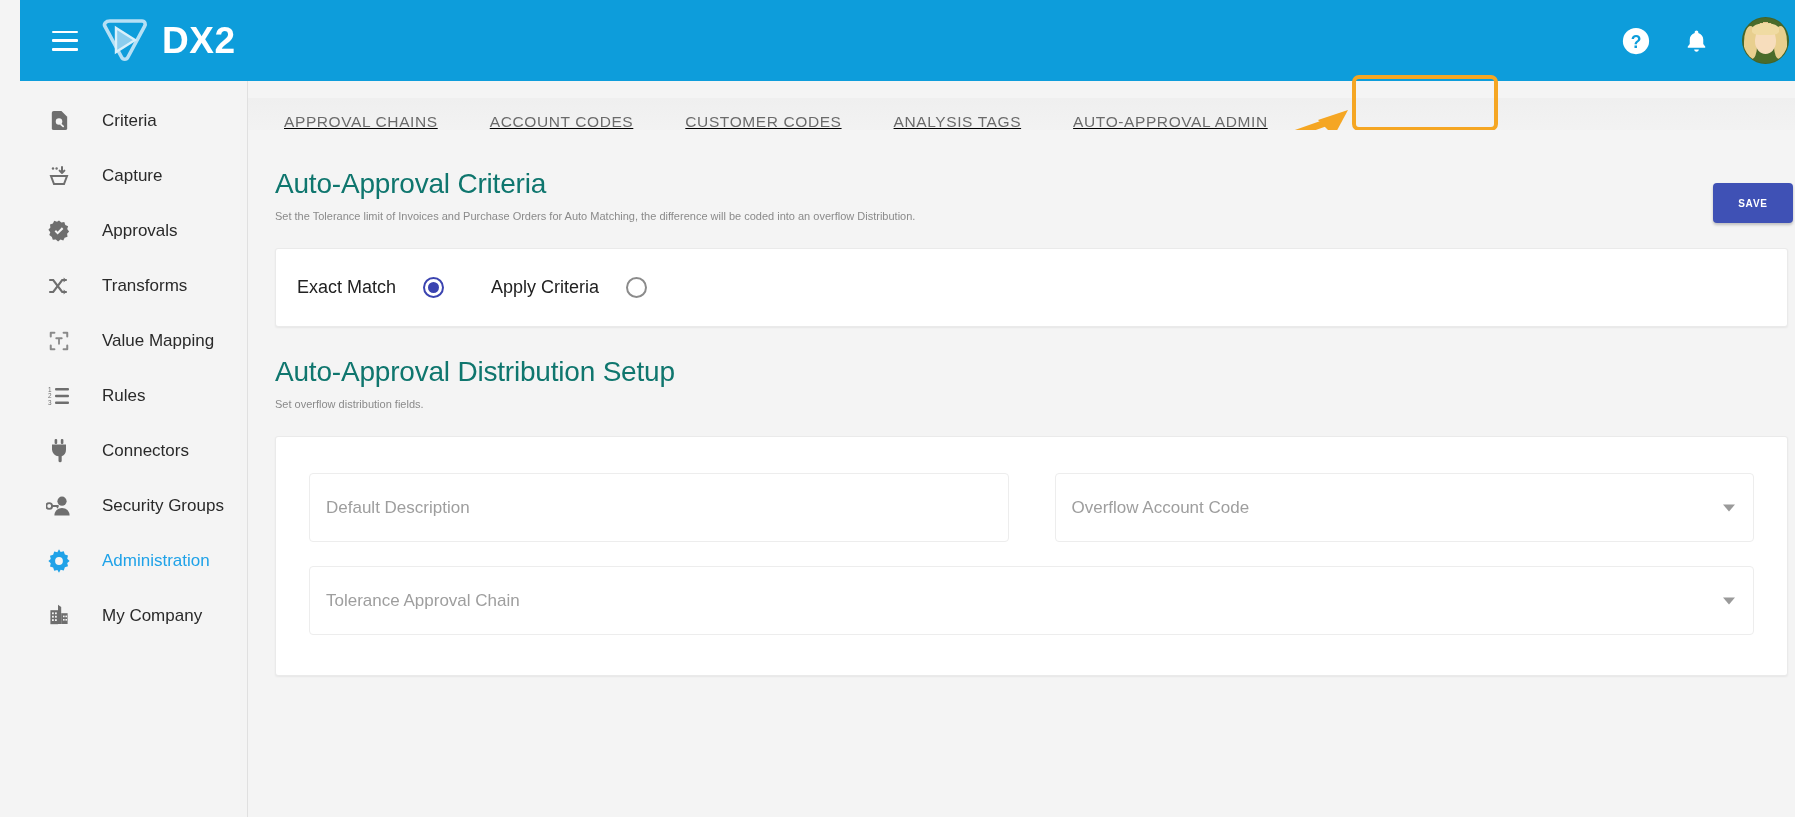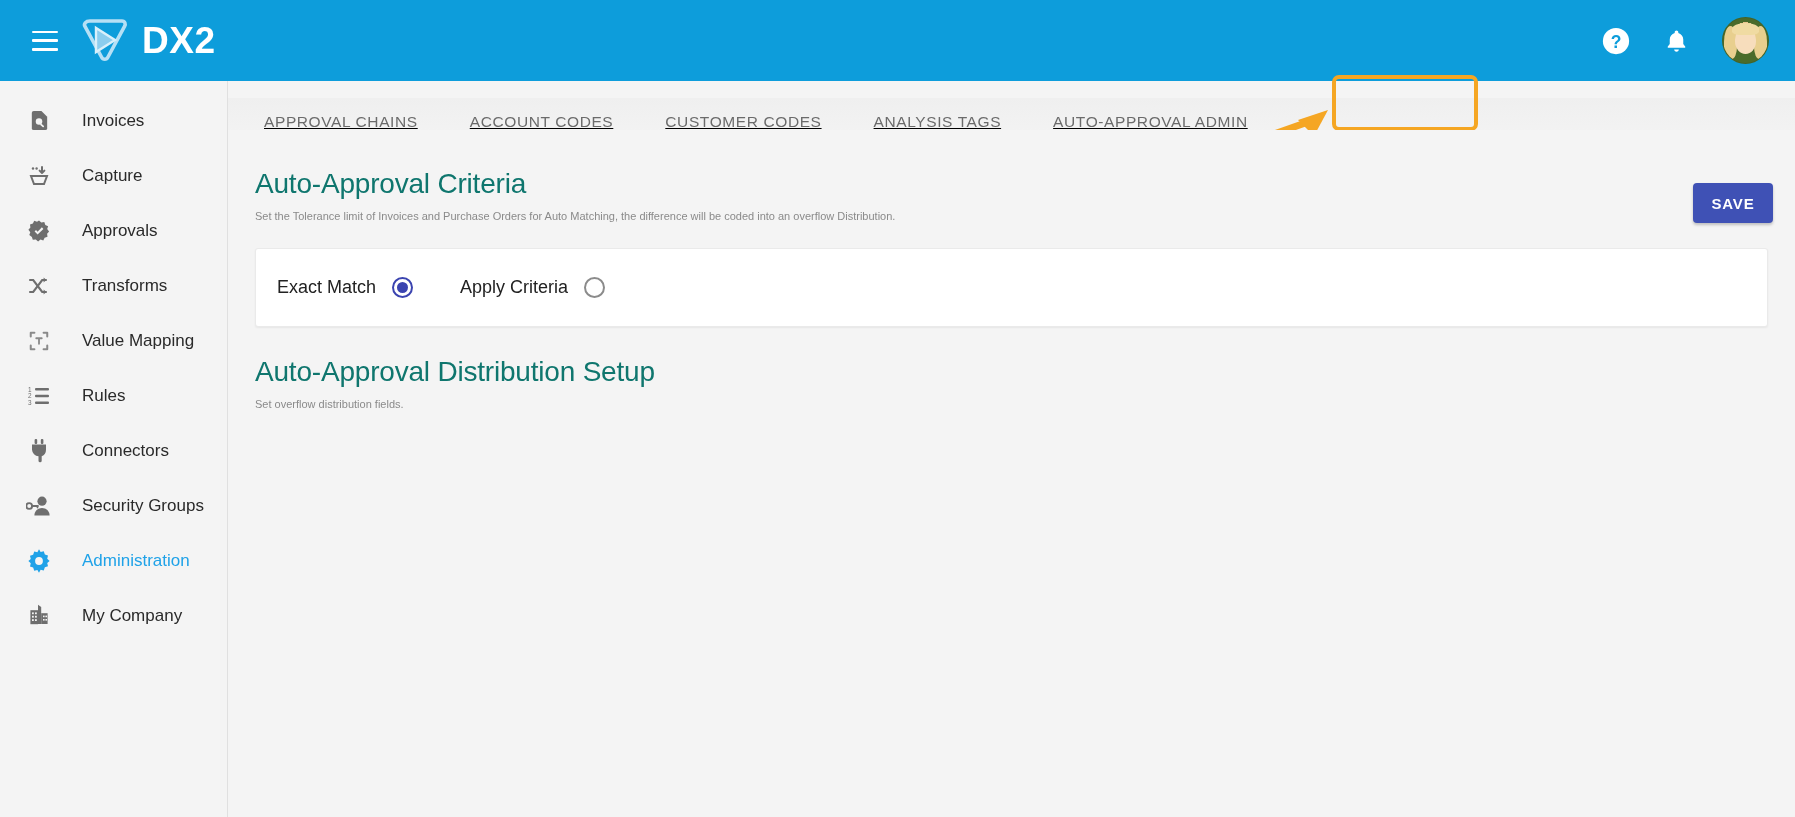--- a/index.html
+++ b/index.html
@@ -2,21 +2,21 @@
 <html><head>
 <meta charset="utf-8">
 <style>
   * { box-sizing: border-box; margin: 0; padding: 0; }
   html, body {
     width: 1795px; height: 817px;
     font-family: "Liberation Sans", sans-serif;
     background: #f4f4f4;
     overflow: hidden;
   }
-  .app { position: relative; width: 1510px; height: 817px; background: #f4f4f4; }
+  .app { position: relative; width: 1510px; height: 817px; background: #f4f4f4; margin-left: 20px; }
 
   
   .topbar {
     position: absolute; left: 0; top: 0; width: 1795px; height: 81px;
     background: #0d9ddb;
     display: flex; align-items: center;
   }
   .hamburger {
     width: 26px; height: 20px; margin-left: 32px; margin-right: 20px;
     display: flex; flex-direction: column; justify-content: space-between;
@@ -105,34 +105,34 @@
     font-size: 28px; color: #0f766e; font-weight: normal; letter-spacing: -0.2px;
     font-family: "Liberation Sans", sans-serif;
   }
   .section-sub {
     margin-top: 10px; font-size: 11px; color: #8a8a8a;
     font-family: "Liberation Sans", sans-serif;
   }
   .save-btn {
     position: absolute; right: 22px; top: 53px;
     width: 80px; height: 40px; background: #3f51b5; color: #fff;
-    border: none; border-radius: 4px; font-size: 15px; font-weight: bold;
+    border: none; border-radius: 4px; font-size: 10px; font-weight: bold;
     letter-spacing: 0.8px; cursor: pointer;
     box-shadow: 0 2px 3px rgba(0,0,0,.22);
     font-family: "Liberation Sans", sans-serif;
   }
 
   .card {
     margin: 26px 27px 0 27px; background: #fff; border: 1px solid #eaeaea;
     border-radius: 3px; box-shadow: 0 1px 2px rgba(0,0,0,.06);
   }
   .card-radio { height: 79px; display: flex; align-items: center; padding-left: 21px; }
 
   .radio-group { display: flex; align-items: center; gap: 47px; }
-  .radio-opt { display: flex; align-items: center; gap: 16px; cursor: pointer; }
+  .radio-opt { display: flex; align-items: center; gap: 27px; cursor: pointer; }
   .radio-opt .lbl { font-size: 18px; color: #222; font-family: "Liberation Sans", sans-serif; }
   .radio-dot {
     width: 21px; height: 21px; border-radius: 50%;
     border: 2px solid #8b8b8b; display: flex; align-items: center; justify-content: center;
     background: #fff;
   }
   .radio-dot.checked { border-color: #3b44b0; }
   .radio-dot.checked::after {
     content: ''; width: 11px; height: 11px; border-radius: 50%; background: #3b44b0;
   }
@@ -200,21 +200,21 @@
   <div class="sidebar">
 
     <div class="nav-item">
       <span class="nav-icon">
         <svg width="23" height="25" viewBox="0 0 24 24" fill="#6e6e6e">
           <path d="M14 2H6a2 2 0 0 0-2 2v16a2 2 0 0 0 2 2h12a2 2 0 0 0 2-2V8z"></path>
           <circle cx="11.5" cy="13" r="3.4" fill="#f4f4f4"></circle>
           <rect x="13.6" y="15" width="4.6" height="1.9" rx=".9" transform="rotate(40 13.6 15)" fill="#f4f4f4"></rect>
         </svg>
       </span>
-      <span class="nav-label">Invoices</span>
+      <span class="nav-label">Criteria</span>
     </div>
 
     <div class="nav-item">
       <span class="nav-icon">
         <svg width="24" height="24" viewBox="0 0 24 24" fill="none" stroke="#6e6e6e" stroke-width="2">
           <path d="M4 12h16l-3 8H7z"></path>
           <path d="M15 3v6M15 9l-2.4-2.4M15 9l2.4-2.4" stroke-linecap="round"></path>
           <circle cx="6" cy="4.5" r="1.2" fill="#6e6e6e" stroke="none"></circle>
           <circle cx="9.6" cy="4.5" r="1.2" fill="#6e6e6e" stroke="none"></circle>
         </svg>
@@ -360,15 +360,32 @@
           <span class="radio-dot"></span>
         </div>
       </div>
     </div>
 
     <div class="section-head" style="padding-top:29px">
       <div class="section-title">Auto-Approval Distribution Setup</div>
       <div class="section-sub">Set overflow distribution fields.</div>
     </div>
 
+    <div class="card card-form">
+      <div class="form-row">
+        <div class="field half">
+          <span class="ph">Default Description</span>
+        </div>
+        <div class="field half">
+          <span class="ph">Overflow Account Code</span>
+          <span class="caret"></span>
+        </div>
+      </div>
+      <div class="form-row">
+        <div class="field full">
+          <span class="ph">Tolerance Approval Chain</span>
+          <span class="caret"></span>
+        </div>
+      </div>
+    </div>
 
   </div>
 </div>
 
 </body></html>

